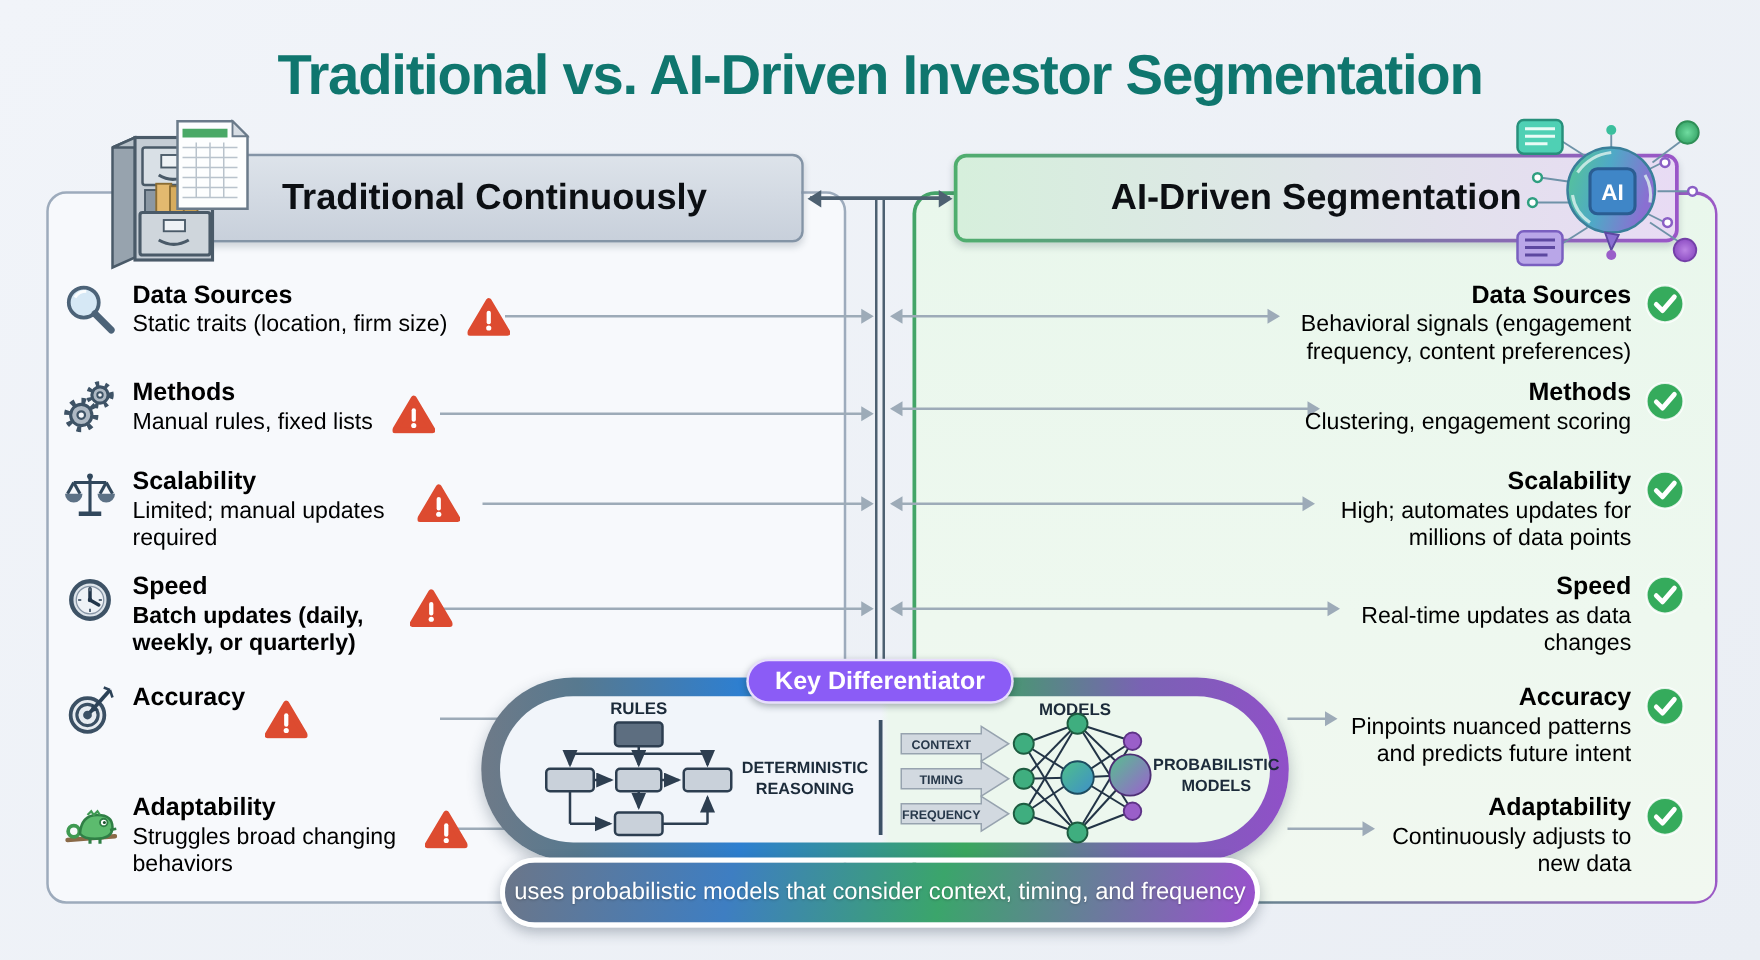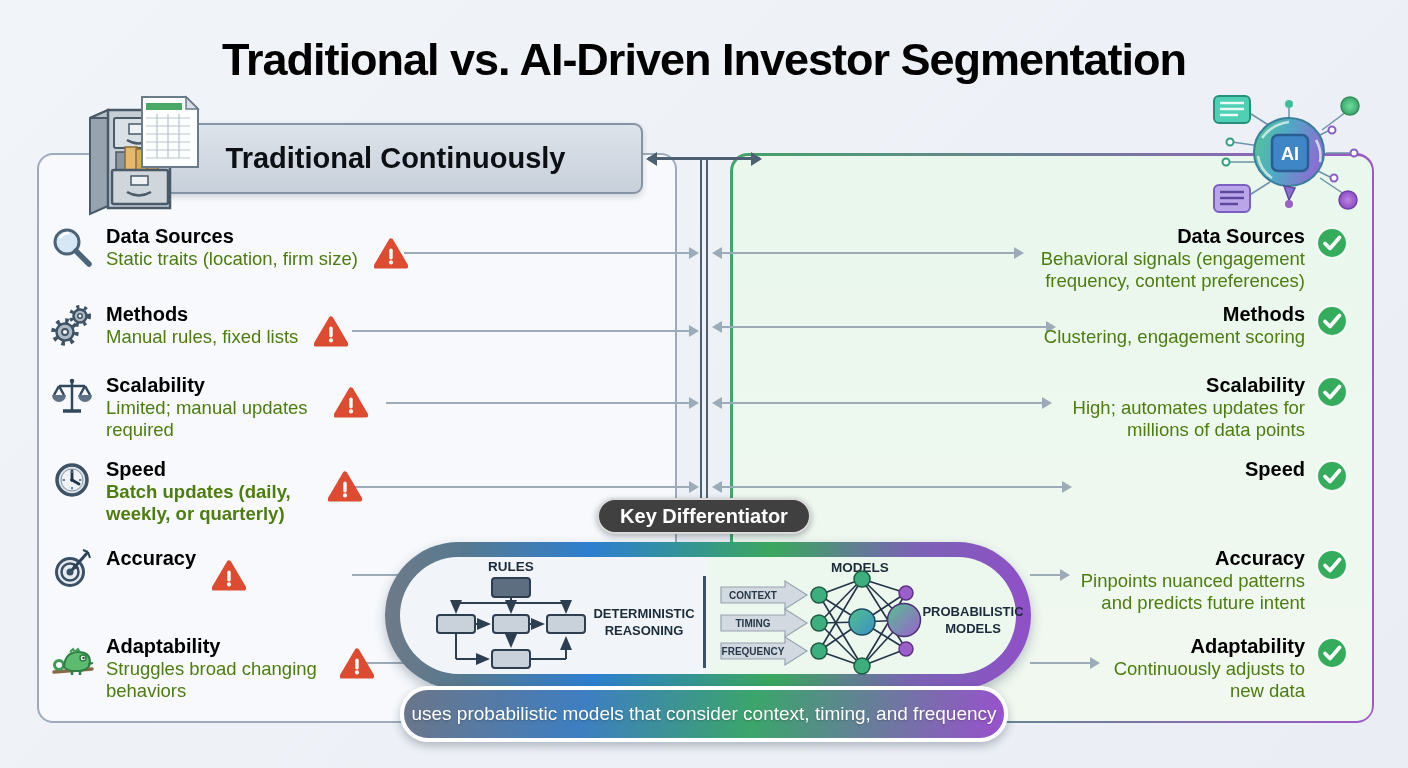--- a/index.html
+++ b/index.html
@@ -1,21 +1,21 @@
 <!DOCTYPE html>
 <html><head>
 <meta charset="utf-8">
 <style>
   * { margin:0; padding:0; box-sizing:border-box; }
   html,body { width:1408px; height:768px; overflow:hidden; }
   body { font-family:"Liberation Sans","DejaVu Sans",sans-serif; background:linear-gradient(135deg,#f1f4f9 0%,#eaeef4 100%); position:relative; }
   #canvas { position:absolute; inset:0; width:1408px; height:768px; }
 
   .title { position:absolute; top:34px; left:0; width:1408px; text-align:center;
-           font-size:45px; font-weight:700; letter-spacing:-1px; color:#000000; }
+           font-size:45px; font-weight:700; letter-spacing:-1px; color:#0f766e; }
 
   
   .panel-left { position:absolute; left:37px; top:153px; width:640px; height:570px;
                 border:2.5px solid #9dabbc; border-radius:16px; background:#f7f9fc; z-index:1; }
   .panel-right-border { position:absolute; left:730px; top:153px; width:644px; height:570px;
                 border-radius:18px; background:linear-gradient(to right,#43a567,#9b59c6); z-index:1; }
   .panel-right-fill { position:absolute; inset:2.5px; border-radius:15px;
                 background:linear-gradient(180deg,#e9f7ec 0%,#eef8ef 60%,#f1f8f0 100%); }
 
   
@@ -31,21 +31,21 @@
   .hdr-text { font-size:29px; font-weight:700; color:#0c0f13; }
 
   .icon-cabinet { position:absolute; left:56px; top:94px; z-index:4; }
   .icon-brain   { position:absolute; left:1212px; top:90px; z-index:4; }
 
   
   .lrow { position:absolute; left:50px; display:flex; gap:12px; z-index:3; }
   .rrow { position:absolute; left:1013px; width:335px; display:flex; gap:11px; justify-content:flex-end; z-index:3; }
   .row-icon { flex:0 0 auto; margin-top:1px; }
   .rlabel { font-size:20px; font-weight:700; color:#000000; line-height:24px; }
-  .rdesc  { font-size:18.5px; color:#4d7c0f; line-height:21.5px; }
+  .rdesc  { font-size:18.5px; color:#000000; line-height:21.5px; }
   .rrow .rlabel, .rrow .rdesc { text-align:right; }
   .rrow .rdesc { margin-left:auto; }
   .warn { flex:0 0 auto; margin-top:14px; margin-left:4px; }
   .chk  { flex:0 0 auto; margin-top:3px; }
 
   
   .conn { position:absolute; height:0; border-top:2.5px solid #9dabb8; z-index:2; }
   .conn.rhead::after { content:''; position:absolute; right:-2px; top:-7.5px;
       border-left:10px solid #9dabb8; border-top:6px solid transparent; border-bottom:6px solid transparent; }
   .conn.lhead::before { content:''; position:absolute; left:-2px; top:-7.5px;
@@ -57,22 +57,22 @@
   .vline-double { position:absolute; left:700px; top:160px; width:8px; height:368px;
       border-left:2.5px solid #4d6071; border-right:2.5px solid #4d6071; z-index:2; }
   .vline-divider { position:absolute; left:703px; top:576px; width:3px; height:92px; background:#3c5166; z-index:5; }
 
   
   .pill { position:absolute; left:385px; top:542px; width:646px; height:147px; border-radius:74px; z-index:4;
       background:linear-gradient(to right,#6e7a88 0%,#57798f 12%,#2e7fd0 32%,#3aa75e 60%,#7a62b4 82%,#9050c8 100%);
       box-shadow:0 5px 12px rgba(40,60,80,.3); }
   .pill-inner { position:absolute; inset:15px; border-radius:60px;
       background:linear-gradient(to right,#f1f5fa 49.5%,#ecf7ee 50.5%); }
-  .badge { position:absolute; left:597px; top:498px; width:214px; height:36px; z-index:6;
-      background:#404040; border:2px solid rgba(255,255,255,.8); border-radius:18px;
+  .badge { position:absolute; left:597px; top:527px; width:214px; height:36px; z-index:6;
+      background:#8b5cf6; border:2px solid rgba(255,255,255,.8); border-radius:18px;
       display:flex; align-items:center; justify-content:center;
       font-size:20px; font-weight:700; color:#fff; box-shadow:0 2px 6px rgba(20,35,50,.35); }
   .flow-svg { position:absolute; left:420px; top:554px; z-index:5; }
   .net-svg  { position:absolute; left:715px; top:552px; z-index:5; }
 
   
   .caption { position:absolute; left:400px; top:686px; width:608px; height:56px; z-index:7;
       border:4px solid #ffffff; border-radius:30px;
       background:linear-gradient(100deg,#6b7689 0%,#3e7ec2 30%,#3ba56b 58%,#9a50ce 100%);
       display:flex; flex-direction:column; align-items:center; justify-content:center;
@@ -88,20 +88,25 @@
 
   <div class="title">Traditional vs. AI-Driven Investor Segmentation</div>
 
   <div class="panel-left"></div>
   <div class="panel-right-border">
     <div class="panel-right-fill"></div>
   </div>
 
   <div class="hdr-left">
     <span class="hdr-text">Traditional Continuously</span>
+  </div>
+  <div class="hdr-right">
+    <div class="hdr-right-inner">
+      <span class="hdr-text">AI-Driven Segmentation</span>
+    </div>
   </div>
 
   <svg class="icon-cabinet" width="150" height="122" viewBox="0 0 150 122">
     <polygon points="34,24 52,16 52,112 34,120" fill="#97a3ae" stroke="#4a5a68" stroke-width="2"></polygon>
     <polygon points="34,24 52,16 114,16 96,24" fill="#b8c2ca" stroke="#4a5a68" stroke-width="2"></polygon>
     <rect x="52" y="16" width="62" height="98" fill="#c5cdd5" stroke="#4a5a68" stroke-width="2.5"></rect>
     <rect x="58" y="24" width="50" height="30" rx="2" fill="#d9e0e6" stroke="#4a5a68" stroke-width="2"></rect>
     <rect x="73" y="30" width="19" height="10" fill="#eef2f5" stroke="#4a5a68" stroke-width="1.5"></rect>
     <path d="M71,46 q11,7 23,0" fill="none" stroke="#4a5a68" stroke-width="2.5"></path>
     <rect x="60" y="58" width="10" height="20" fill="#8a97a3" stroke="#4a5a68" stroke-width="1.5"></rect>
@@ -350,20 +355,21 @@
     </div>
     <svg class="chk" width="32" height="32" viewBox="0 0 32 32">
       <circle cx="16" cy="16" r="14.8" fill="#35ab5c" stroke="rgba(255,255,255,.85)" stroke-width="1.8"></circle>
       <path d="M9,16.5 L14,21.5 L23.5,10.5" fill="none" stroke="#fff" stroke-width="3.8" stroke-linecap="round" stroke-linejoin="round"></path>
     </svg>
   </div>
 
   <div class="rrow" style="top:457px;">
     <div>
       <div class="rlabel">Speed</div>
+      <div class="rdesc" style="max-width:232px;">Real-time updates as data changes</div>
     </div>
     <svg class="chk" width="32" height="32" viewBox="0 0 32 32">
       <circle cx="16" cy="16" r="14.8" fill="#35ab5c" stroke="rgba(255,255,255,.85)" stroke-width="1.8"></circle>
       <path d="M9,16.5 L14,21.5 L23.5,10.5" fill="none" stroke="#fff" stroke-width="3.8" stroke-linecap="round" stroke-linejoin="round"></path>
     </svg>
   </div>
 
   <div class="rrow" style="top:546px;">
     <div>
       <div class="rlabel">Accuracy</div>

